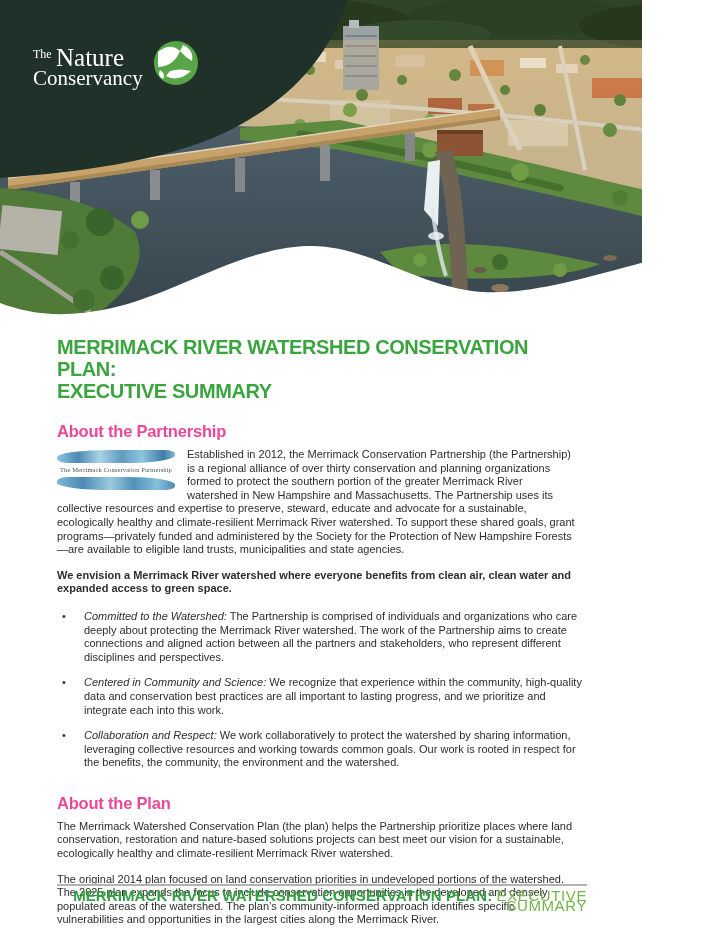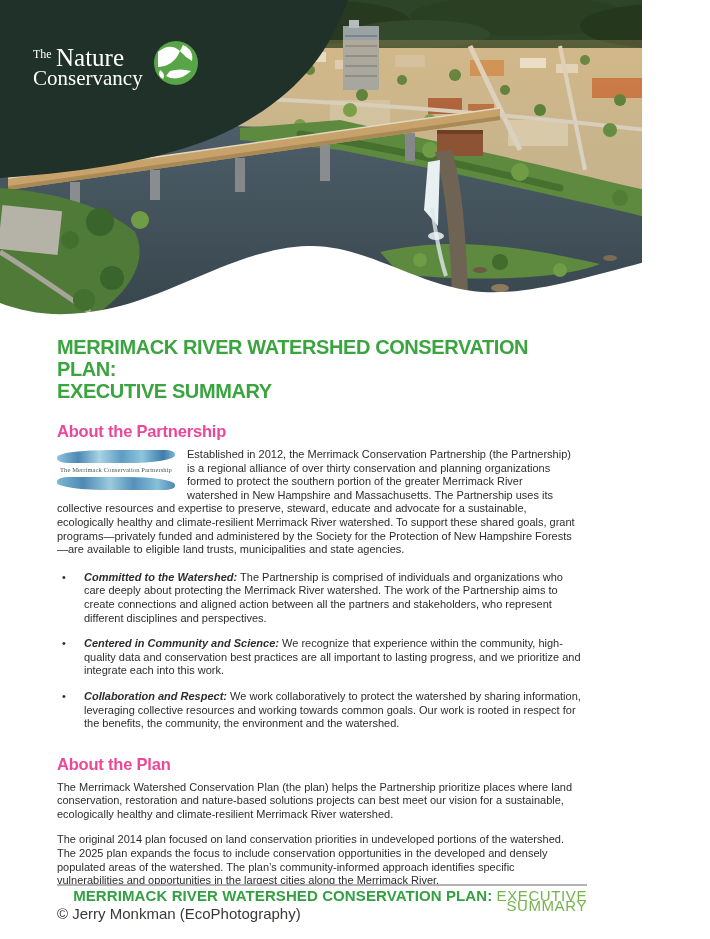--- a/index.html
+++ b/index.html
@@ -37,21 +37,21 @@
   }
 
   ul.values{list-style:none;margin:14px 0 0 0;padding:0;}
   ul.values li{
     position:relative;padding-left:27px;margin:0 0 12px 0;
     font-size:11px;line-height:13.6px;
   }
   ul.values li::before{
     content:"•";position:absolute;left:5px;top:0;font-size:11px;color:#2e2d2c;
   }
-  .lead-in{font-weight:bold;font-style:italic;}
+  .lead-in{font-weight:normal;font-style:italic;}
 
   .credit{font-size:15px;color:#3a3938;margin-top:17px;}
 
   .footer{position:absolute;left:57px;right:55px;bottom:28px;}
   .footer-rule{height:2px;background:#b3b3b3;margin-bottom:5px;}
   .footer-text{text-align:right;font-size:15px;letter-spacing:0.1px;line-height:10px;}
   .footer-bold{color:#33a044;font-weight:bold;}
   .footer-light{color:#74b44c;font-weight:normal;letter-spacing:0.6px;}
 </style>
 </head>
@@ -230,20 +230,21 @@
 
     <p class="body-text">
       <span class="partnership-logo">
         <span class="wc-band"></span>
         <span class="wc-caption">The Merrimack Conservation Partnership</span>
         <span class="wc-band bottom"></span>
       </span>
       <span>Established in 2012, the Merrimack Conservation Partnership (the Partnership) is a regional alliance of over thirty conservation and planning organizations formed to protect the southern portion of the greater Merrimack River watershed in New Hampshire and Massachusetts. The Partnership uses its collective resources and expertise to preserve, steward, educate and advocate for a sustainable, ecologically healthy and climate-resilient Merrimack River watershed. To support these shared goals, grant programs—privately funded and administered by the Society for the Protection of New Hampshire Forests—are available to eligible land trusts, municipalities and state agencies.</span>
     </p>
 
+    <p class="body-text bold-para" style="clear:both">We envision a Merrimack River watershed where everyone benefits from clean air, clean water and expanded access to green space.</p>
 
     <ul class="values">
       <li>
         <span class="lead-in">Committed to the Watershed:</span><span> The Partnership is comprised of individuals and organizations who care deeply about protecting the Merrimack River watershed. The work of the Partnership aims to create connections and aligned action between all the partners and stakeholders, who represent different disciplines and perspectives.</span>
       </li>
       <li>
         <span class="lead-in">Centered in Community and Science:</span><span> We recognize that experience within the community, high-quality data and conservation best practices are all important to lasting progress, and we prioritize and integrate each into this work.</span>
       </li>
       <li>
         <span class="lead-in">Collaboration and Respect:</span><span> We work collaboratively to protect the watershed by sharing information, leveraging collective resources and working towards common goals. Our work is rooted in respect for the benefits, the community, the environment and the watershed.</span>

